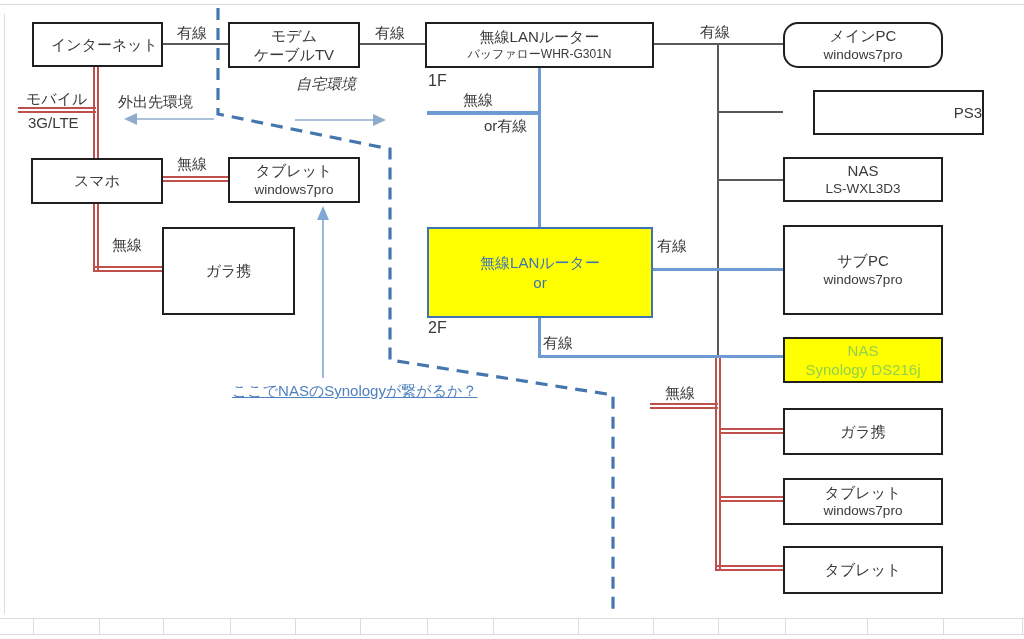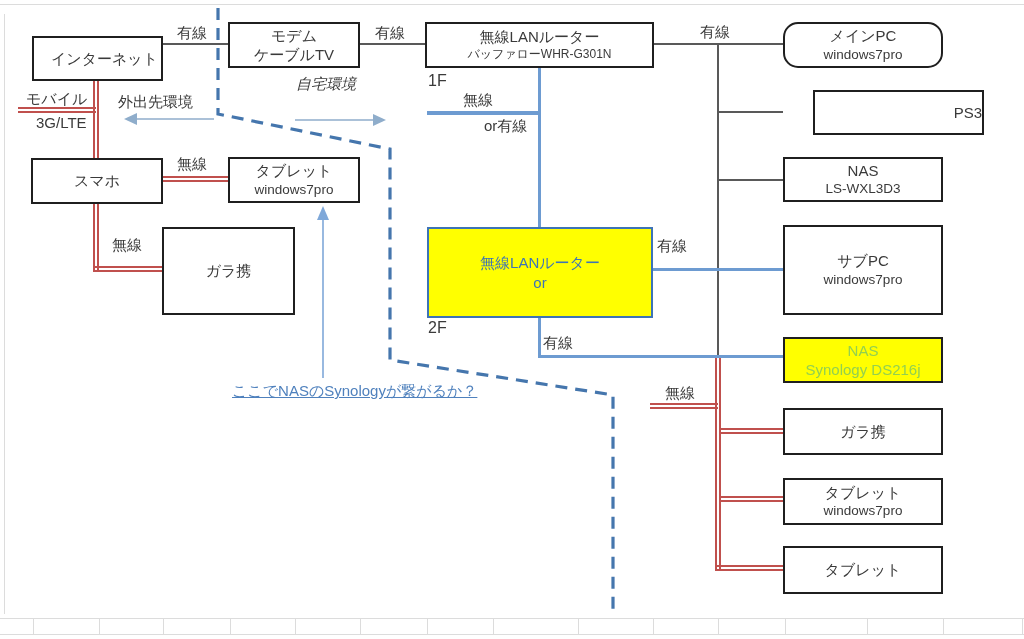--- a/index.html
+++ b/index.html
@@ -82,21 +82,21 @@
   <div class="rh" style="left:18px;top:107px;width:78px;"></div>
   <div class="rh" style="left:163px;top:176px;width:65px;"></div>
   <div class="rv" style="left:93px;top:204px;height:68px;"></div>
   <div class="rh" style="left:93px;top:266px;width:69px;"></div>
   <div class="rv" style="left:715px;top:358px;height:213px;"></div>
   <div class="rh" style="left:650px;top:403px;width:68px;"></div>
   <div class="rh" style="left:721px;top:428px;width:62px;"></div>
   <div class="rh" style="left:721px;top:496px;width:62px;"></div>
   <div class="rh" style="left:715px;top:565px;width:68px;"></div>
 
-  <div class="box" style="left:32px;top:36px;width:131px;height:45px;padding-left:14px;">
+  <div class="box" style="left:32px;top:22px;width:131px;height:45px;padding-left:14px;">
     <span>インターネット</span>
   </div>
   <div class="box" style="left:228px;top:22px;width:132px;height:46px;">
     <span>モデム</span>
     <span>ケーブルTV</span>
   </div>
   <div class="box" style="left:425px;top:22px;width:229px;height:46px;">
     <span>無線LANルーター</span>
     <span class="tiny">バッファローWHR-G301N</span>
   </div>
@@ -144,21 +144,21 @@
     <span>or</span>
   </div>
 
   <div class="lbl" style="left:177px;top:24px;">有線</div>
   <div class="lbl" style="left:375px;top:24px;">有線</div>
   <div class="lbl" style="left:700px;top:23px;">有線</div>
   <div class="lbl sm" style="left:428px;top:72px;">1F</div>
   <div class="lbl" style="left:463px;top:91px;">無線</div>
   <div class="lbl" style="left:484px;top:117px;">or有線</div>
   <div class="lbl" style="left:26px;top:90px;">モバイル</div>
-  <div class="lbl" style="left:36px;top:114px;">3G/LTE</div>
+  <div class="lbl" style="left:28px;top:114px;">3G/LTE</div>
   <div class="lbl" style="left:118px;top:93px;">外出先環境</div>
   <div class="lbl" style="left:296px;top:75px;font-style:italic;">自宅環境</div>
   <div class="lbl" style="left:177px;top:155px;">無線</div>
   <div class="lbl" style="left:112px;top:236px;">無線</div>
   <div class="lbl" style="left:657px;top:237px;">有線</div>
   <div class="lbl sm" style="left:428px;top:319px;">2F</div>
   <div class="lbl" style="left:543px;top:334px;">有線</div>
   <div class="lbl" style="left:665px;top:384px;">無線</div>
   <div class="note" style="left:232px;top:382px;">ここでNASのSynologyが繋がるか？</div>
 

